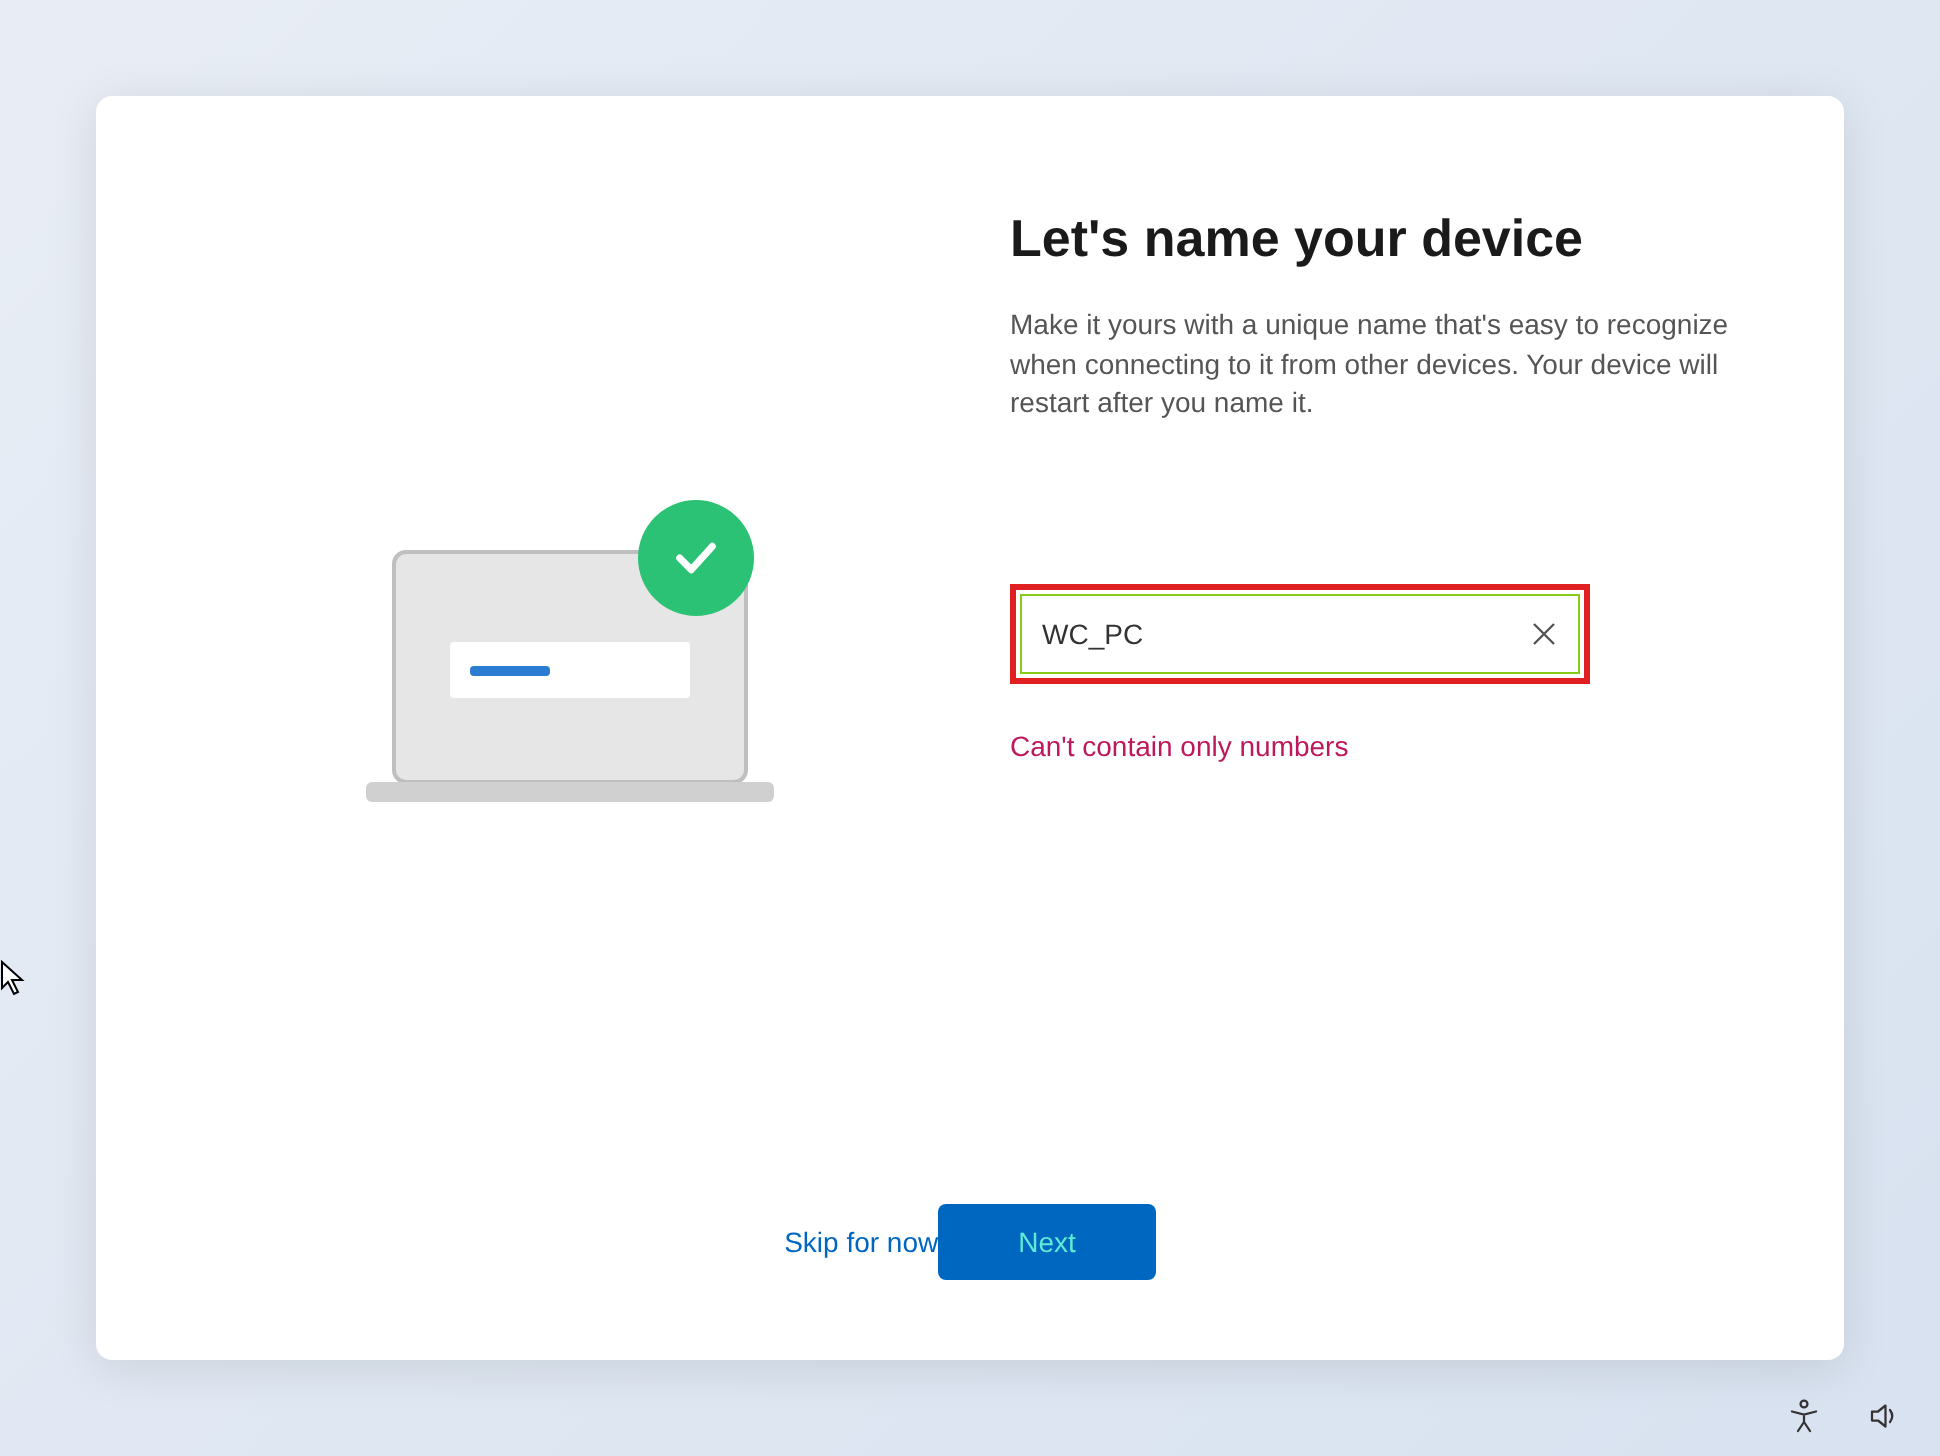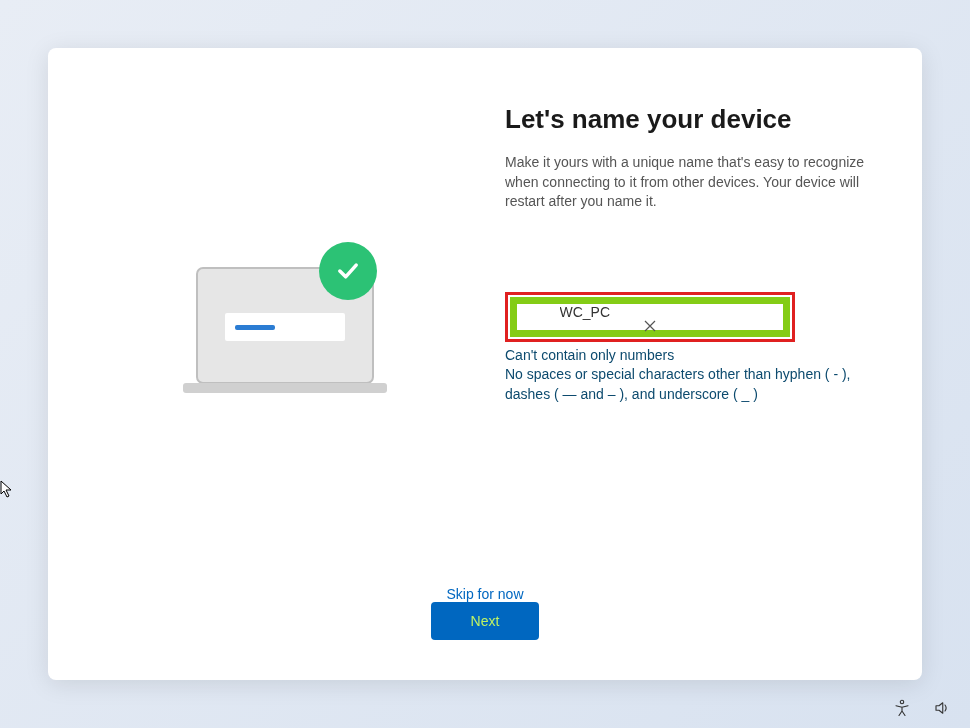--- a/index.html
+++ b/index.html
@@ -62,67 +62,65 @@
     }
     .input-wrap {
       border: 3px solid #e02020;
       padding: 2px;
       width: 290px;
     }
     .name-input-container {
       position: relative;
       width: 100%;
       height: 40px;
-      border: 7px solid #84cc16;
+      border: 1px solid #84cc16;
       background: #fff;
       display: flex;
       align-items: center;
       padding: 0 10px;
-      flex-direction: column;
     }
     .name-input {
       flex: 1;
       border: none;
       outline: none;
       font-size: 14px;
       color: #333;
       font-family: inherit;
     }
     .clear-icon {
       width: 14px;
       height: 14px;
       cursor: pointer;
       display: flex;
       align-items: center;
       justify-content: center;
     }
     .hints {
-      margin-top: 4px;
-      font-size: 14px;
-      color: #0c4a6e;
+      margin-top: 22px;
+      font-size: 14px;
+      color: #be185d;
       line-height: 1.4;
     }
     .hints div {
       margin-bottom: 0px;
     }
     .footer {
       display: flex;
       justify-content: center;
       align-items: center;
       padding-top: 20px;
-      flex-direction: column;
     }
     .skip-link {
       color: #0067c0;
       font-size: 14px;
       cursor: pointer;
     }
     .next-button {
       background: #0067c0;
-      color: #bef264;
+      color: #5eead4;
       border: none;
       font-size: 14px;
       padding: 11px 40px;
       cursor: pointer;
       border-radius: 4px;
     }
     .taskbar-icons {
       position: absolute;
       bottom: 10px;
       right: 18px;
@@ -181,21 +179,20 @@
           <div class="clear-icon">
             <svg width="12" height="12" viewBox="0 0 12 12">
               <path d="M1 1 L11 11 M11 1 L1 11" stroke="#555" stroke-width="1.2"></path>
             </svg>
           </div>
         </div>
       </div>
 
       <div class="hints">
         <div>Can't contain only numbers</div>
-        <div>No spaces or special characters other than hyphen ( - ), dashes ( — and – ), and underscore ( _ )</div>
       </div>
     </div>
   </div>
 
   <div class="footer">
     <span class="skip-link">Skip for now</span>
     <button class="next-button">Next</button>
   </div>
 </div>
 

